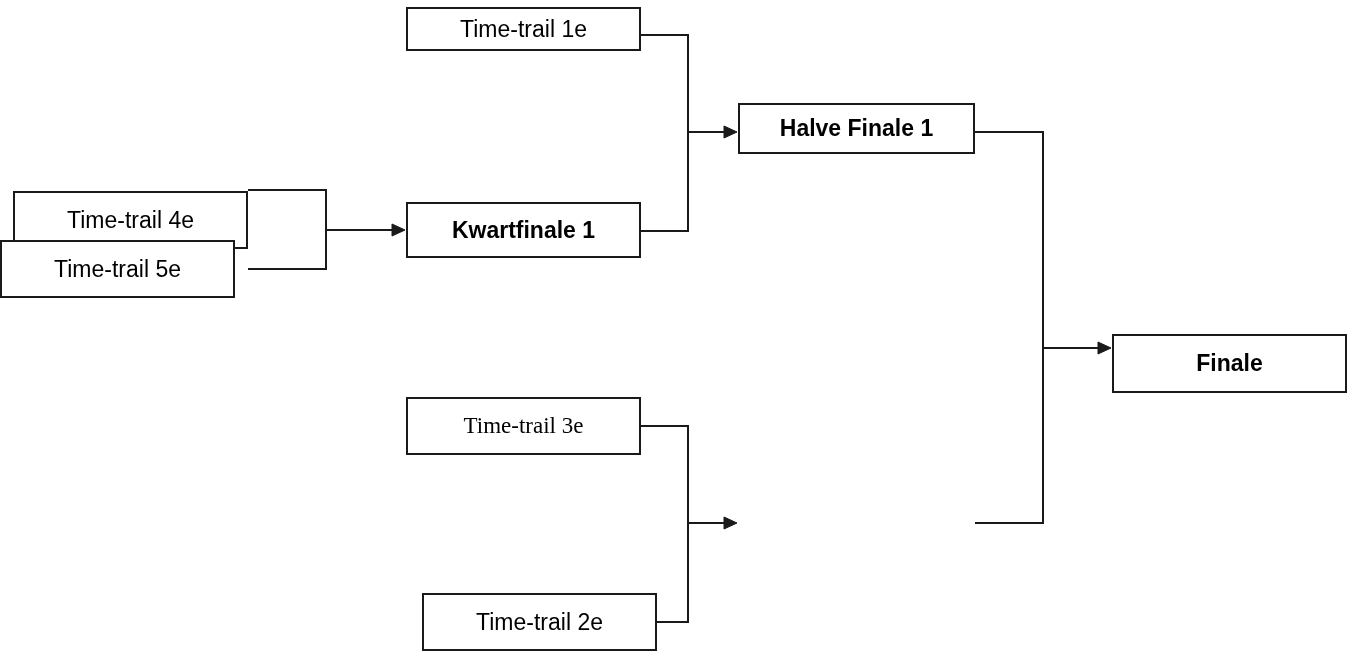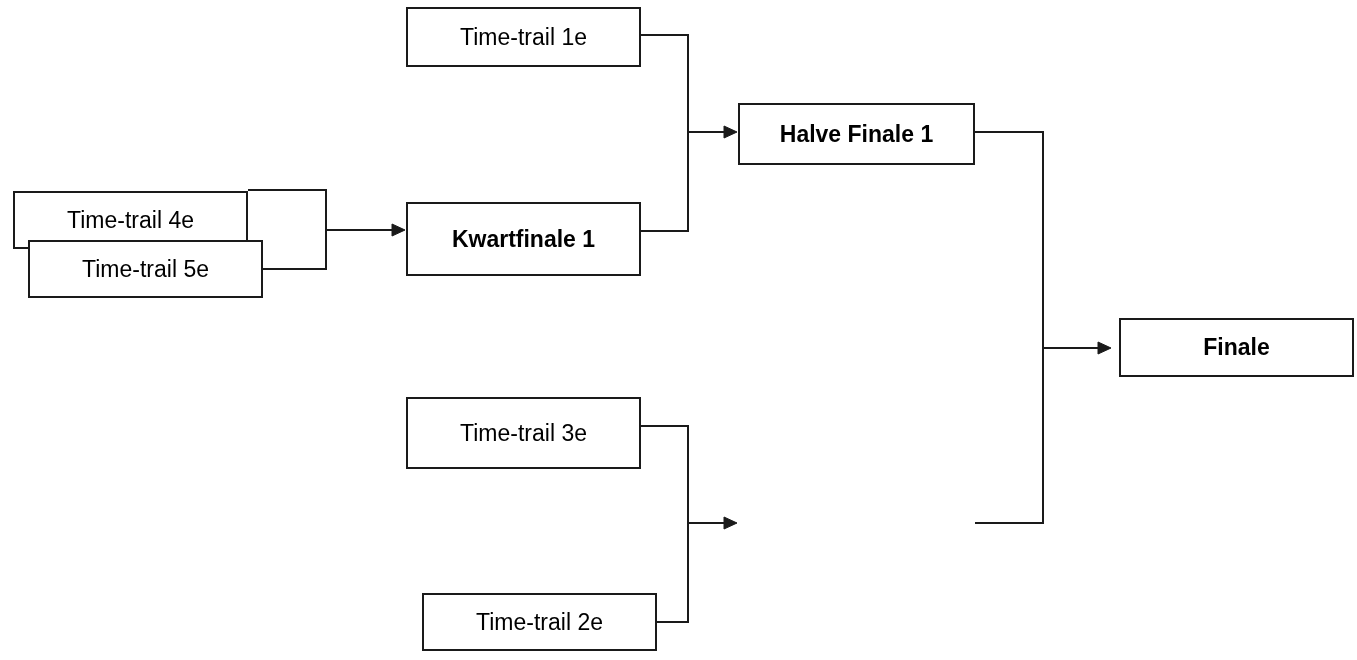--- a/index.html
+++ b/index.html
@@ -32,29 +32,29 @@
     justify-content: center;
     font-size: 23px;
     color: #000000;
     text-align: center;
     white-space: nowrap;
     cursor: default;
   }
   .node.bold { font-weight: bold; }
 
   
-  .n-tt1e { left: 406px; top: 7px;   width: 235px; height: 60px; }
+  .n-tt1e { left: 406px; top: 7px;   width: 235px; height: 44px; }
   .n-tt4e { left: 13px;  top: 161px; width: 235px; height: 58px; margin-top: 30px; }
-  .n-tt5e { left: 28px;  top: 240px; width: 235px; height: 58px; }
-  .n-kf1  { left: 406px; top: 202px; width: 235px; height: 74px; }
-  .n-hf1  { left: 738px; top: 103px; width: 237px; height: 62px; }
-  .n-tt3e { left: 406px; top: 397px; width: 235px; height: 72px; }
+  .n-tt5e { left: 0;  top: 240px; width: 235px; height: 58px; }
+  .n-kf1  { left: 406px; top: 202px; width: 235px; height: 56px; }
+  .n-hf1  { left: 738px; top: 103px; width: 237px; height: 51px; }
+  .n-tt3e { left: 406px; top: 397px; width: 235px; height: 58px; font-family: Liberation Serif, serif; }
   .n-tt2e { left: 406px; top: 593px; width: 235px; height: 58px; margin-left: 16px; }
   .n-hf2  { left: 738px; top: 494px; width: 237px; height: 59px; }
-  .n-fin  { left: 1112px; top: 318px; width: 235px; height: 59px; margin-left: 7px; }
+  .n-fin  { left: 1112px; top: 334px; width: 235px; height: 59px; }
 
   .edge {
     fill: none;
     stroke: #1a1a1a;
     stroke-width: 2;
   }
   .arrowhead {
     fill: #1a1a1a;
     stroke: #1a1a1a;
     stroke-width: 1;

